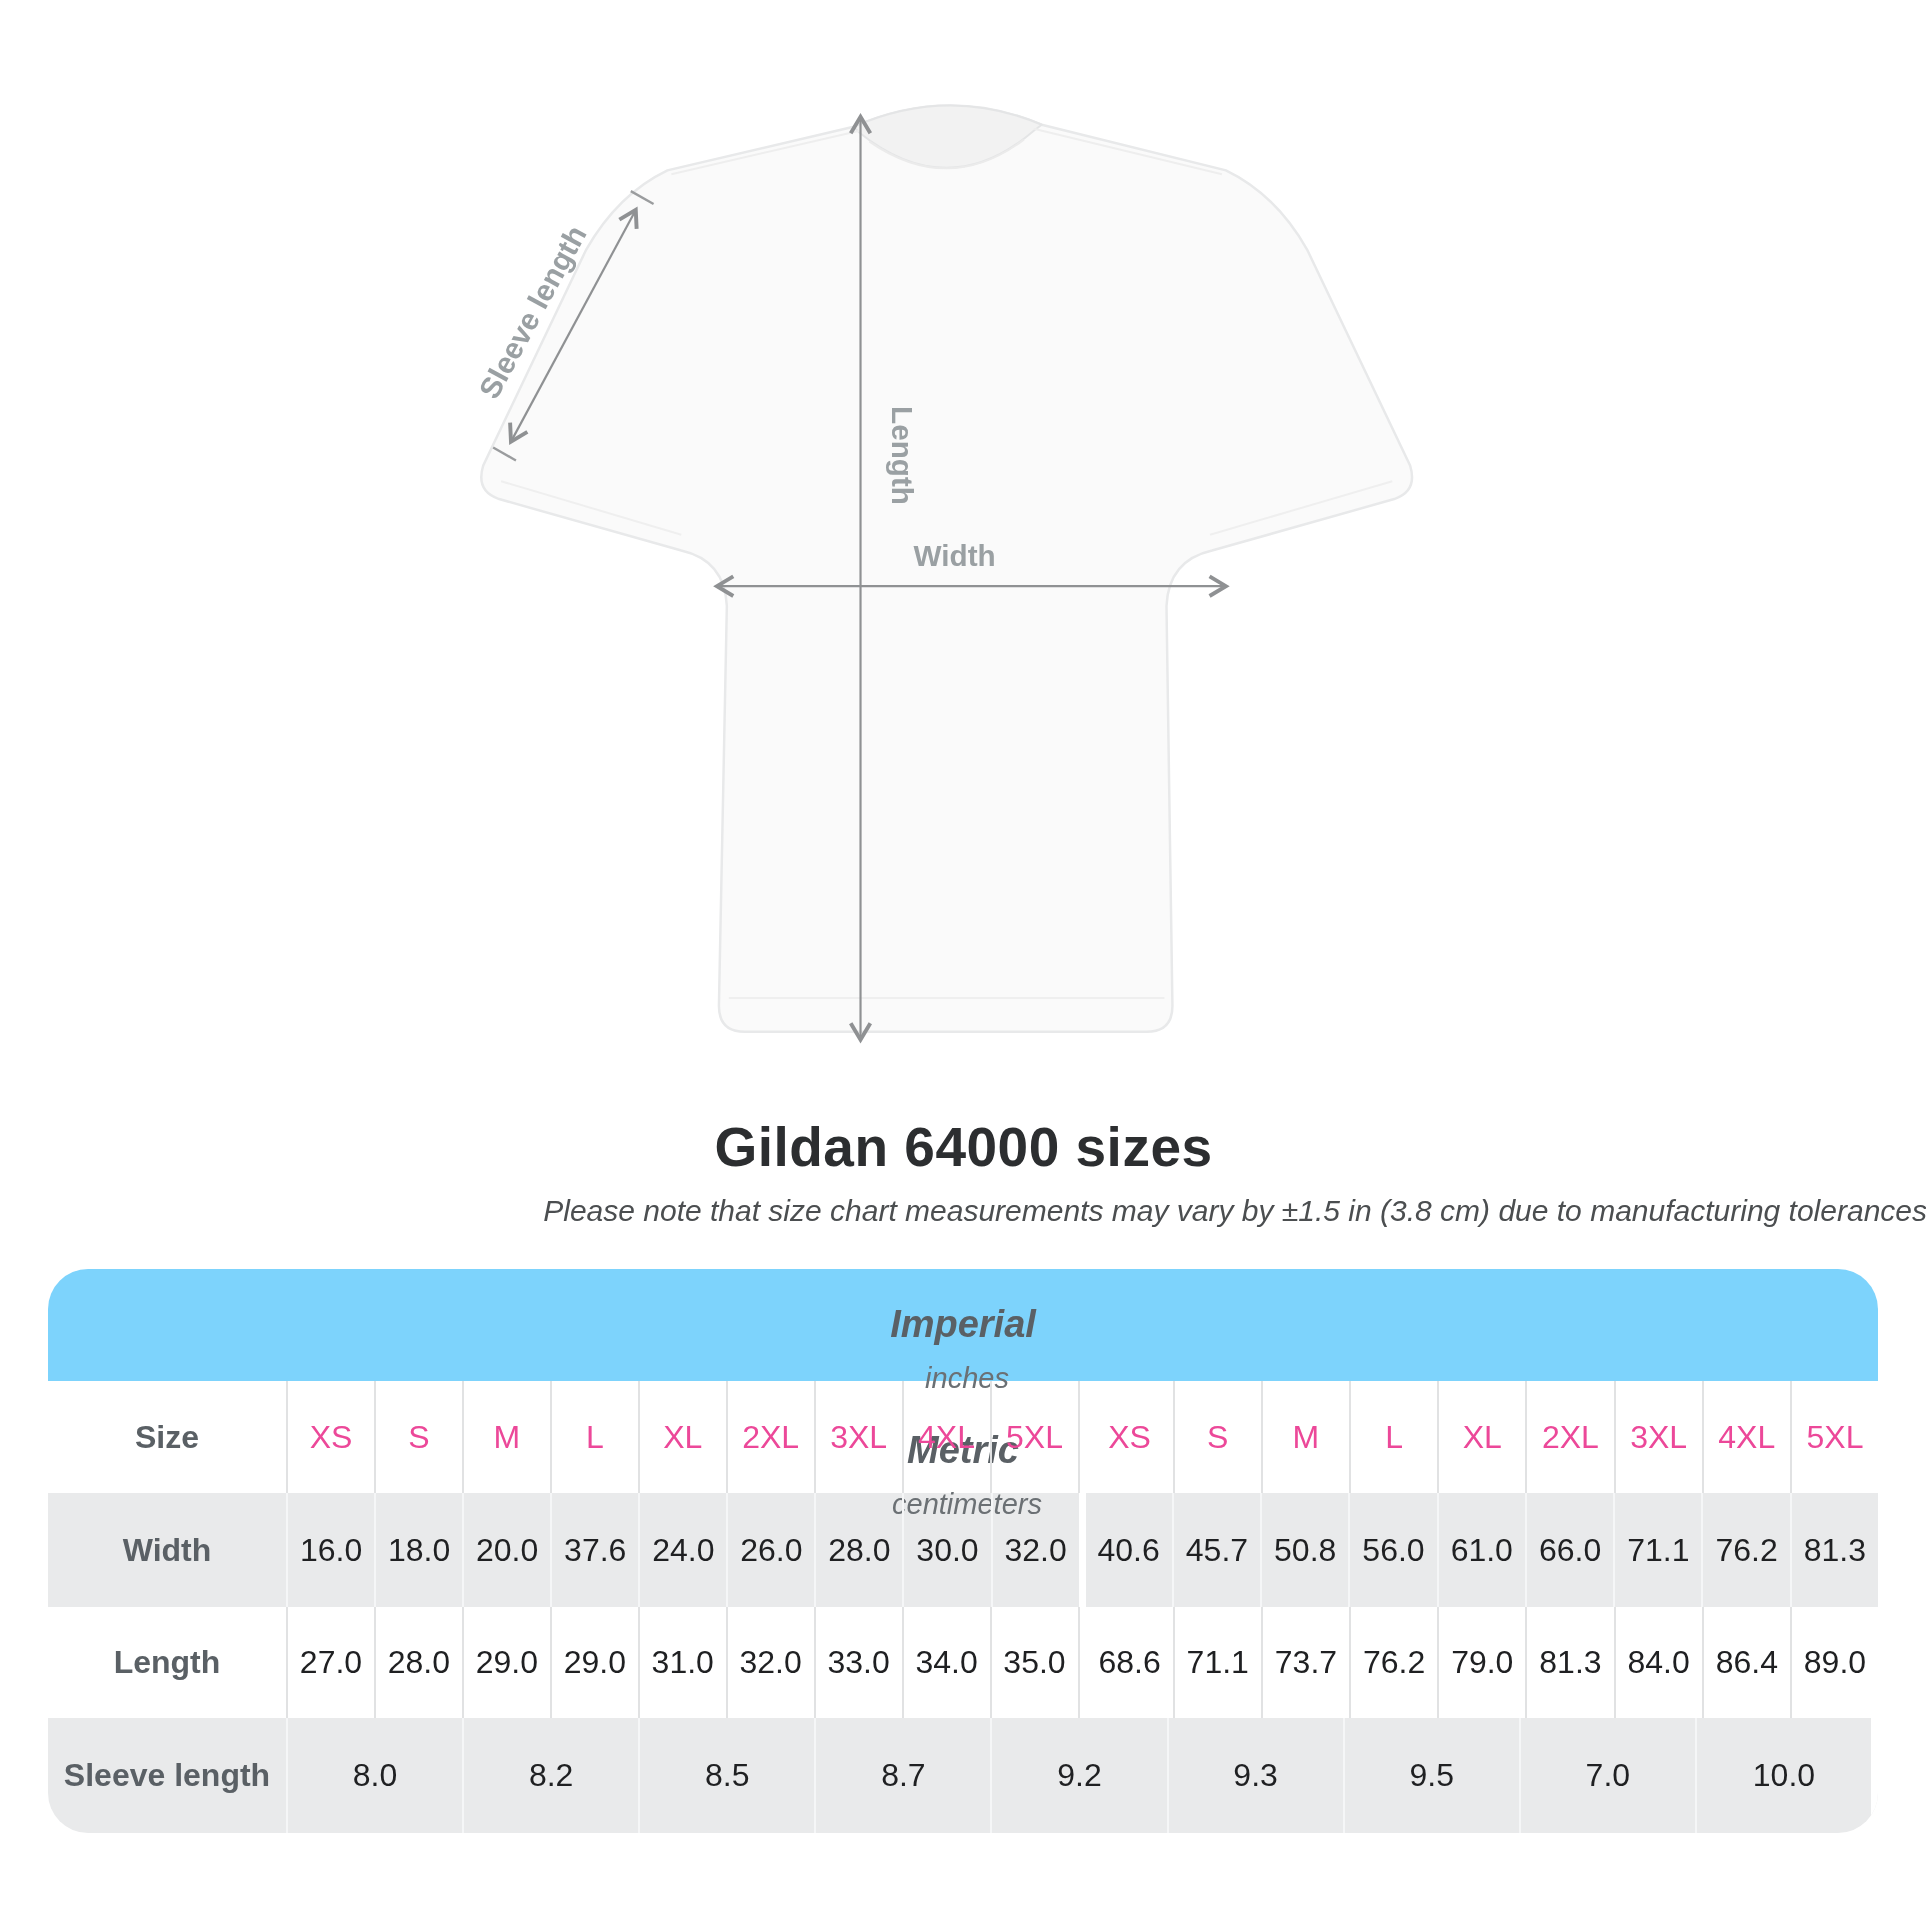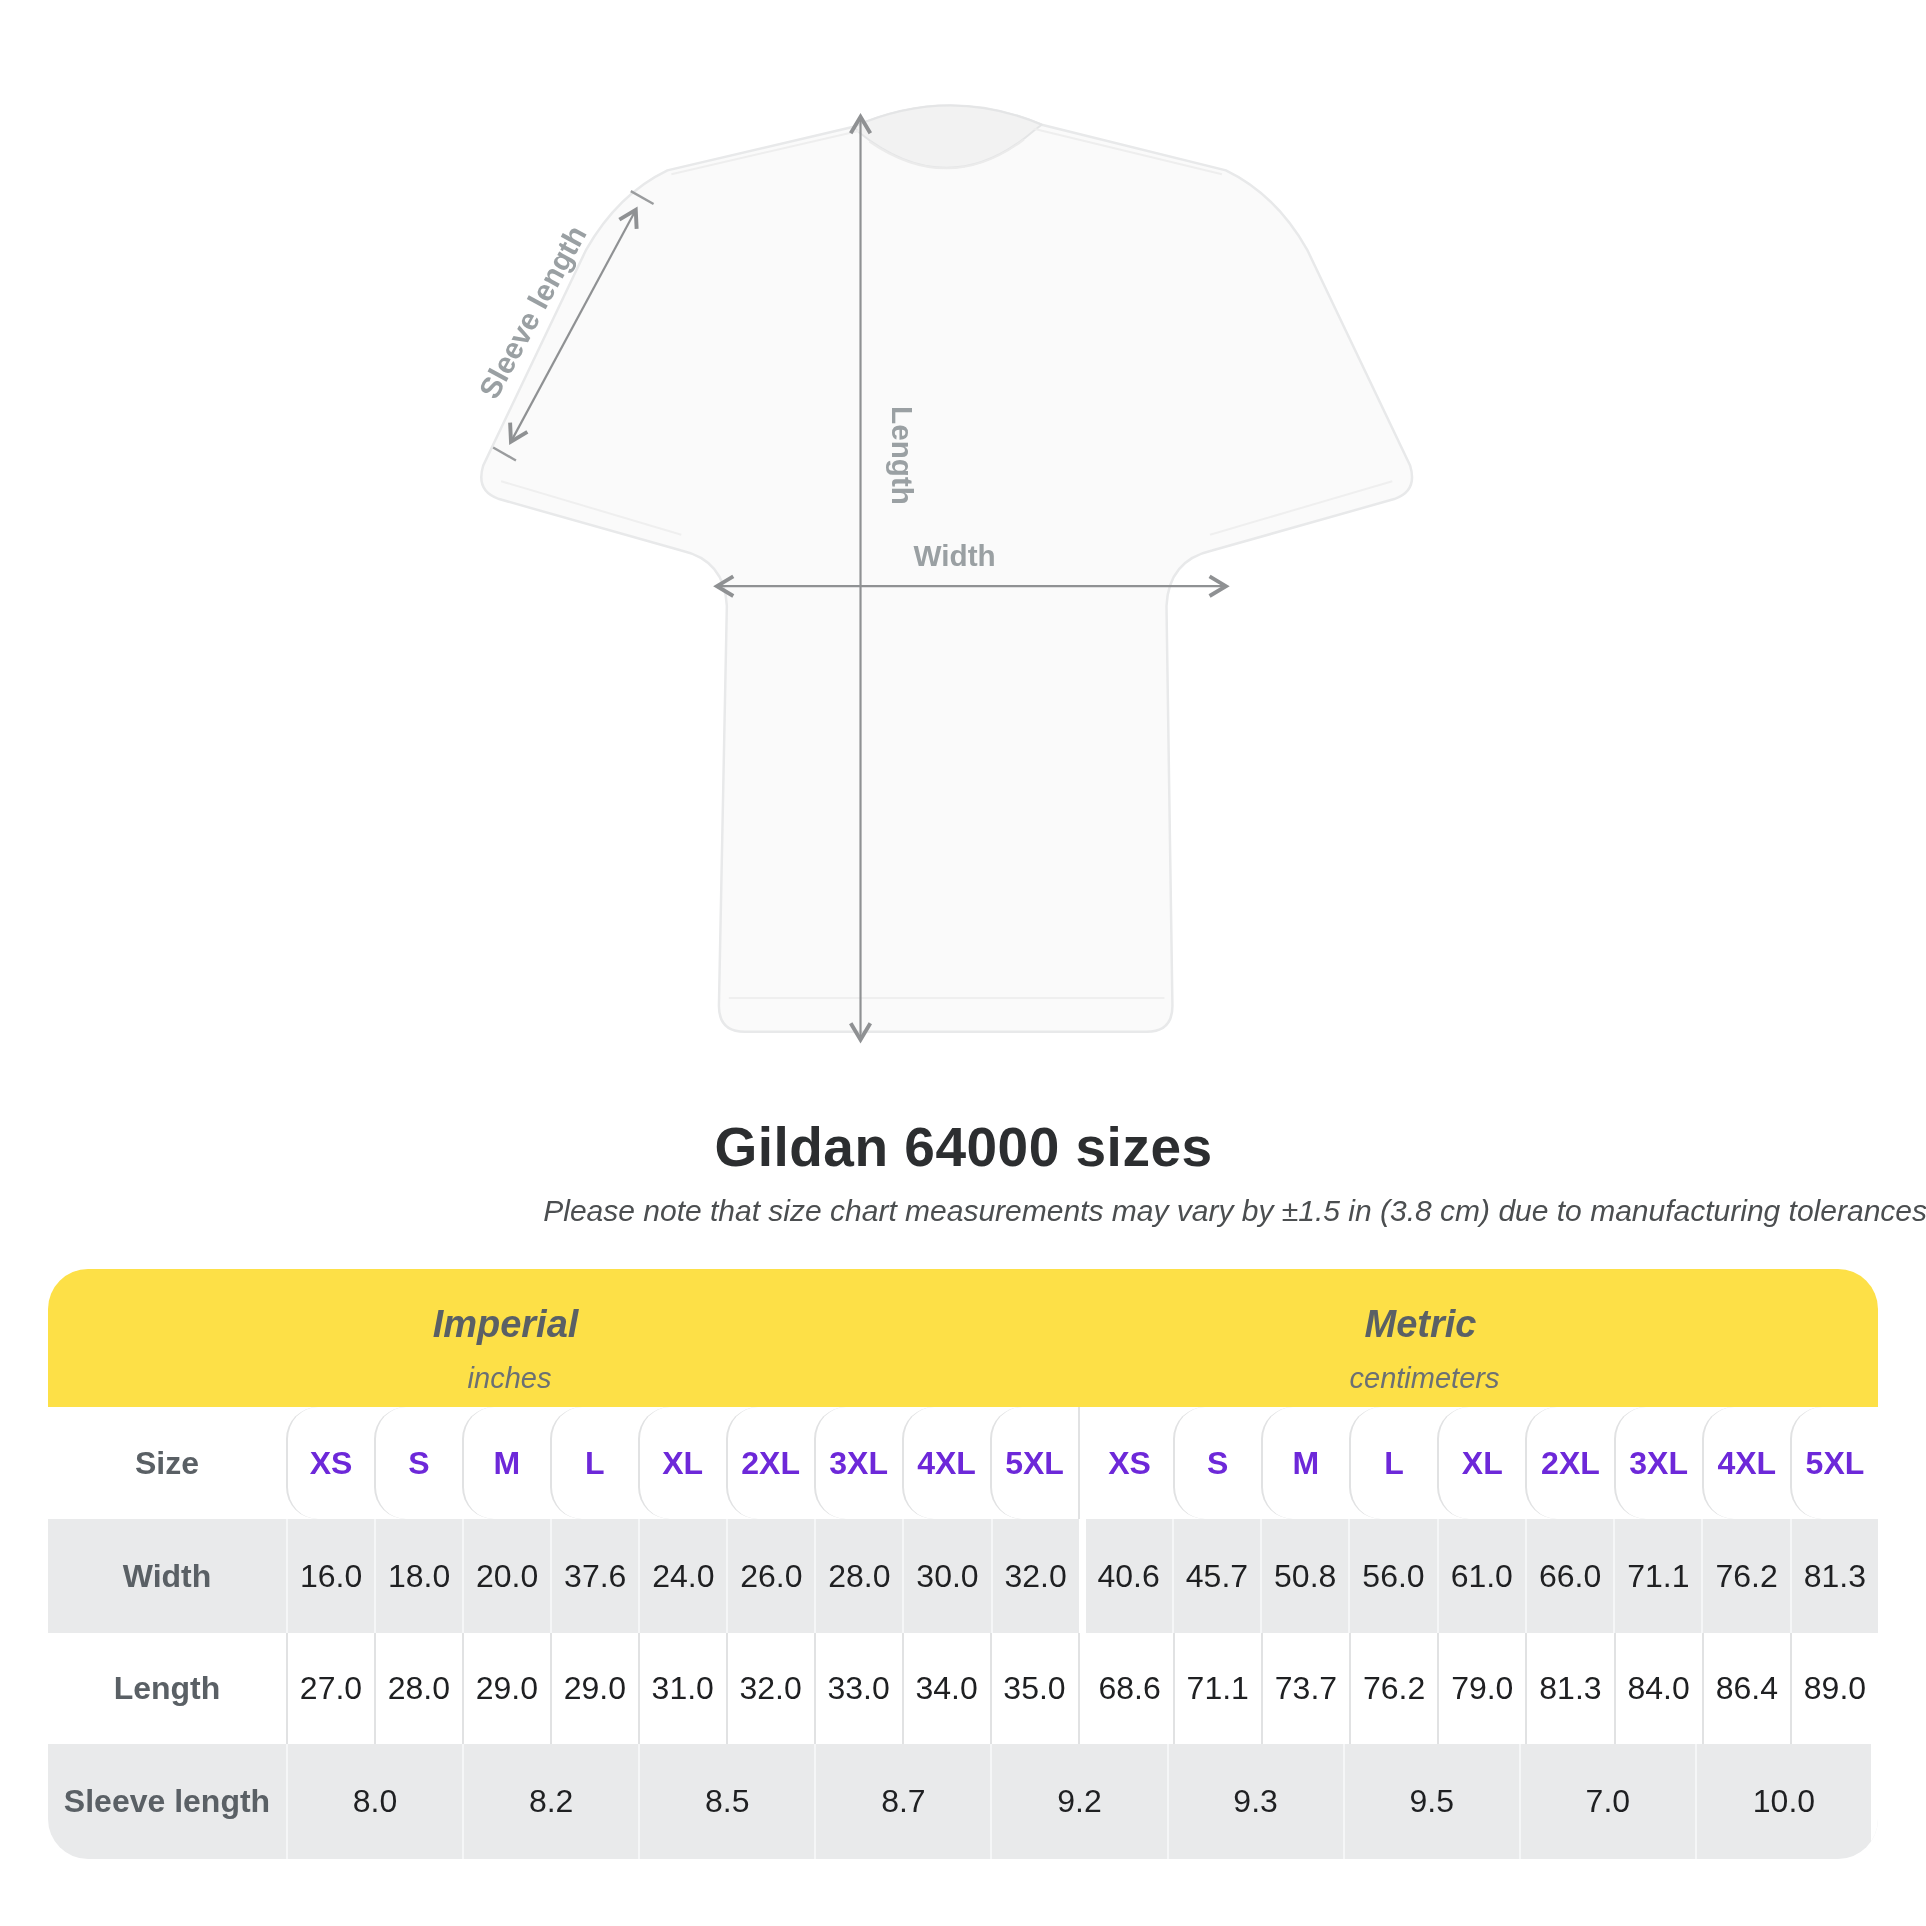--- a/index.html
+++ b/index.html
@@ -12,41 +12,41 @@
   .shirt-svg { position:absolute; left:0; top:0; width:1927px; height:1109px; }
 
   
   .title-block { position:absolute; left:0; top:1117px; width:100%; text-align:center; }
   .page-title { margin:0; font-size:55px; line-height:1.1; font-weight:bold; color:#2c2e30; letter-spacing:0.5px; }
   .page-subtitle { margin:16px 0 0 0; font-size:30px; font-style:italic; color:#4b4e50;text-align:right; }
 
   
   .size-table { position:absolute; left:48px; top:1269px; width:1830px; }
 
-  .band { display:flex; height:138px; background:#fde047; border-radius:40px 40px 0 0; }
+  .band { display:flex; height:112px; background:#7dd3fc; border-radius:40px 40px 0 0;flex-direction:column; }
   .band-half { flex:1 1 0; text-align:center; padding-top:34px; box-sizing:border-box; }
   .band-title { font-size:38px; font-weight:bold; font-style:italic; color:#5a6065; }
   .band-unit  { margin-top:16px; font-size:29px; font-style:italic; color:#6b7074;padding-left:8px; }
 
   .trow { display:flex; overflow:hidden; }
   .row-size   { height:112px; background:#ffffff; }
   .row-width  { height:114px; background:#e9eaeb; }
   .row-length { height:111px; background:#ffffff; }
   .row-sleeve { height:115px; background:#e9eaeb; border-radius:0 0 40px 40px; }
 
   .row-label {
     flex:0 0 238px; display:flex; align-items:center; justify-content:center;
     font-size:32px; font-weight:bold; color:#5a6065; text-align:left;
   }
   .cells { flex:1 1 0; display:flex; }
   .cell {
     flex:1 1 0; display:flex; align-items:center; justify-content:center;
     font-size:32px; color:#1f2022;
   }
-  .size-cell { font-weight:bold; color:#6d28d9;border-radius:32px; }
+  .size-cell { font-weight:normal; color:#ec4899; }
   .spacer { flex:0 0 7px; }
 
   
   .row-size .cell + .cell, .row-length .cell + .cell,
   .row-size .cells.imperial .cell:first-child, .row-length .cells.imperial .cell:first-child,
   .row-size .spacer, .row-length .spacer {
     border-left:2px solid #e1e2e3;
   }
   .row-width .cell + .cell, .row-sleeve .cell + .cell,
   .row-width .cells.imperial .cell:first-child, .row-sleeve .cells.imperial .cell:first-child {

